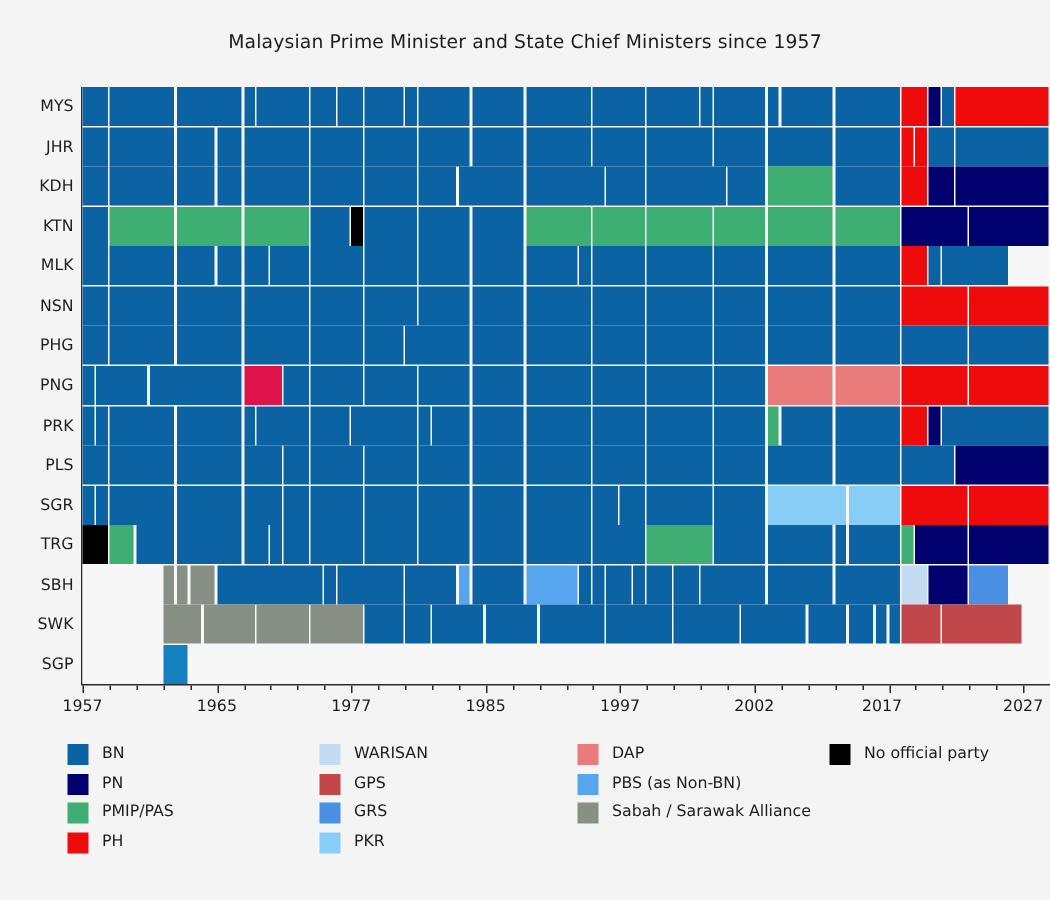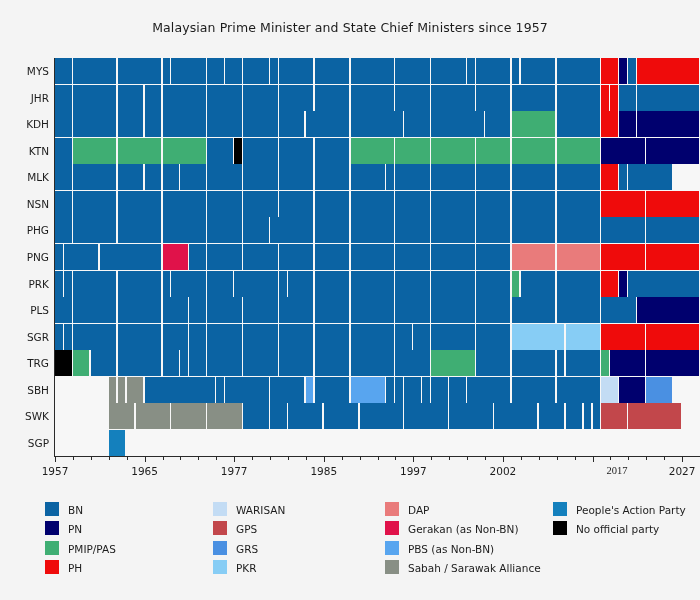--- a/index.html
+++ b/index.html
@@ -118,21 +118,21 @@
     height: 80px;
   }
   .legend-col {
     position: absolute;
     top: 0;
   }
   .legend-entry {
     position: relative;
     height: 19.5px;
     display: flex;
-    align-items: flex-end;
+    align-items: flex-start;
   }
   .legend-swatch {
     width: 14px;
     height: 14px;
     flex: 0 0 14px;
     margin-right: 9px;
   }
   .legend-text {
     font-size: 10.5px;
     color: #1c1c1c;
@@ -500,21 +500,21 @@
       <div class="x-tick-minor" style="left: 628.333px;"></div>
       <div class="x-tick-minor" style="left: 646.25px;"></div>
       <div class="x-tick-minor" style="left: 664.167px;"></div>
       <div class="x-tick-major" style="left: 682.083px;"></div>
       <div class="x-label" style="left: 55px;">1957</div>
       <div class="x-label" style="left: 144.583px;">1965</div>
       <div class="x-label" style="left: 234.167px;">1977</div>
       <div class="x-label" style="left: 323.75px;">1985</div>
       <div class="x-label" style="left: 413.333px;">1997</div>
       <div class="x-label" style="left: 502.917px;">2002</div>
-      <div class="x-label" style="left: 617px; font-family: Liberation Serif, serif;">2017</div>
+      <div class="x-label" style="left: 588px;">2017</div>
       <div class="x-label" style="left: 682.083px;">2027</div>
     </div>
 
   <div id="legend">
       <div class="legend-col" style="left: 45px;">
         <div class="legend-entry">
           <span class="legend-swatch" style="background: rgb(11, 99, 163);"></span>
           <span class="legend-text">BN</span>
         </div>
         <div class="legend-entry">
@@ -547,37 +547,29 @@
           <span class="legend-swatch" style="background: rgb(135, 205, 245);"></span>
           <span class="legend-text">PKR</span>
         </div>
       </div>
       <div class="legend-col" style="left: 385px;">
         <div class="legend-entry">
           <span class="legend-swatch" style="background: rgb(233, 123, 123);"></span>
           <span class="legend-text">DAP</span>
         </div>
         <div class="legend-entry">
-          <span class="legend-swatch" style="background: rgb(224, 18, 74);"></span>
-          <span class="legend-text">Gerakan (as Non-BN)</span>
-        </div>
-        <div class="legend-entry">
           <span class="legend-swatch" style="background: rgb(88, 165, 239);"></span>
           <span class="legend-text">PBS (as Non-BN)</span>
         </div>
         <div class="legend-entry">
           <span class="legend-swatch" style="background: rgb(136, 143, 133);"></span>
           <span class="legend-text">Sabah / Sarawak Alliance</span>
         </div>
       </div>
       <div class="legend-col" style="left: 553px;">
         <div class="legend-entry">
-          <span class="legend-swatch" style="background: rgb(20, 128, 189);"></span>
-          <span class="legend-text">People's Action Party</span>
-        </div>
-        <div class="legend-entry">
           <span class="legend-swatch" style="background: rgb(0, 0, 0);"></span>
           <span class="legend-text">No official party</span>
         </div>
       </div>
     </div>
 
 </div>
 
 </body></html>

